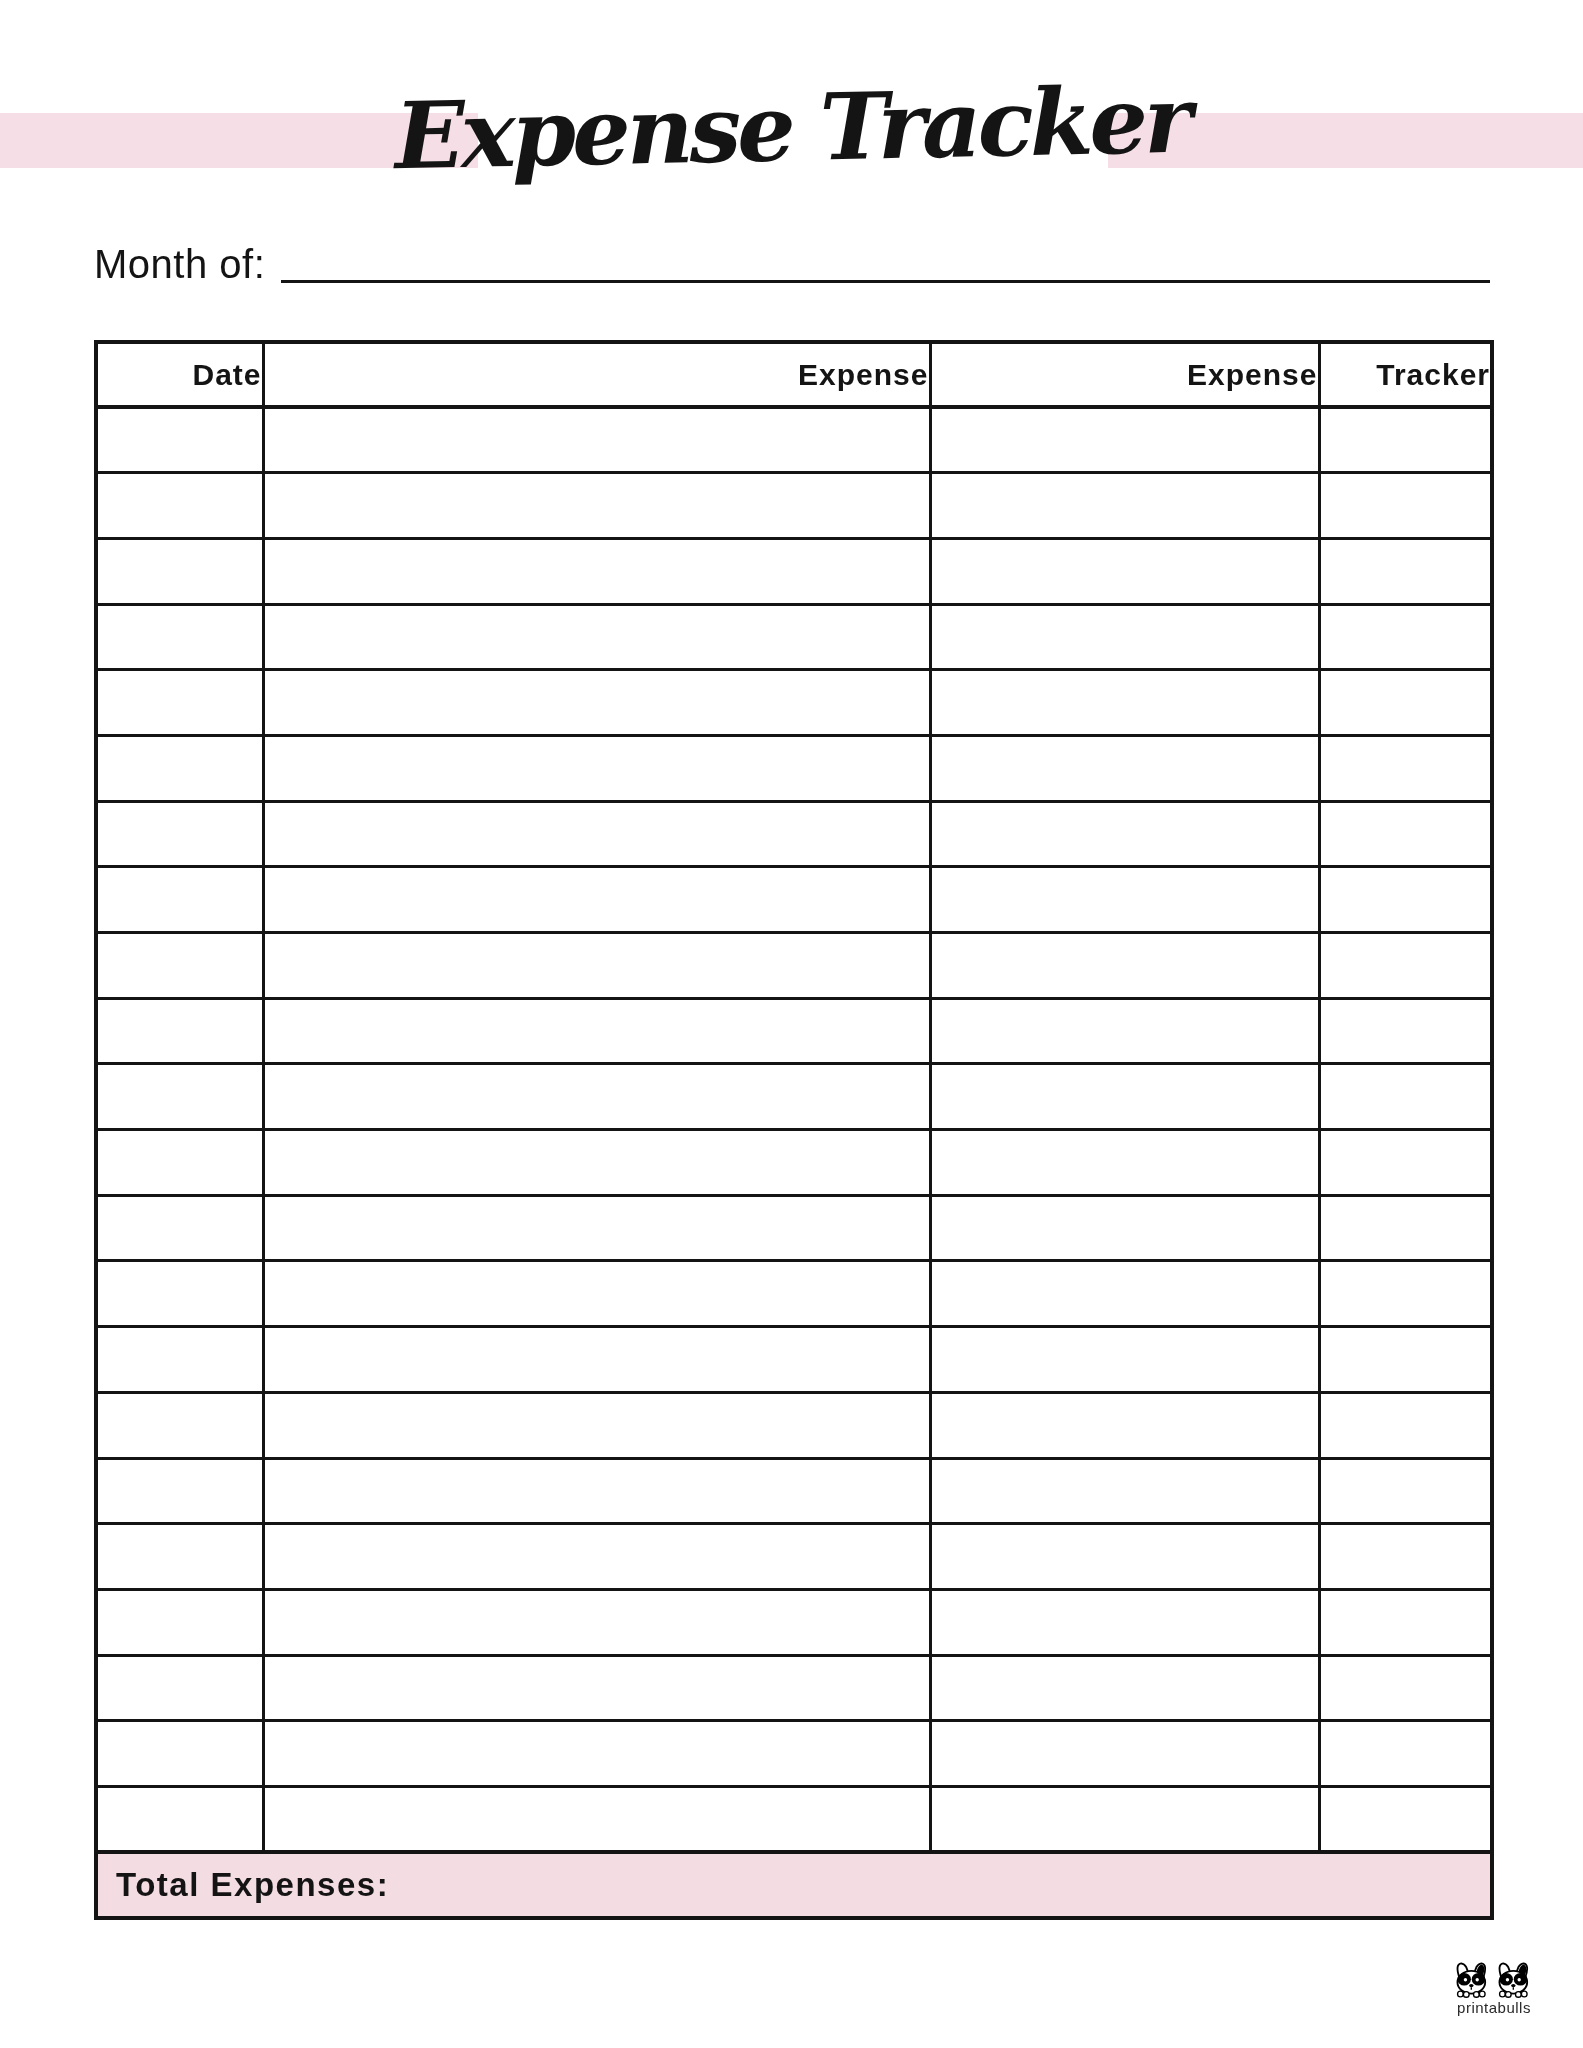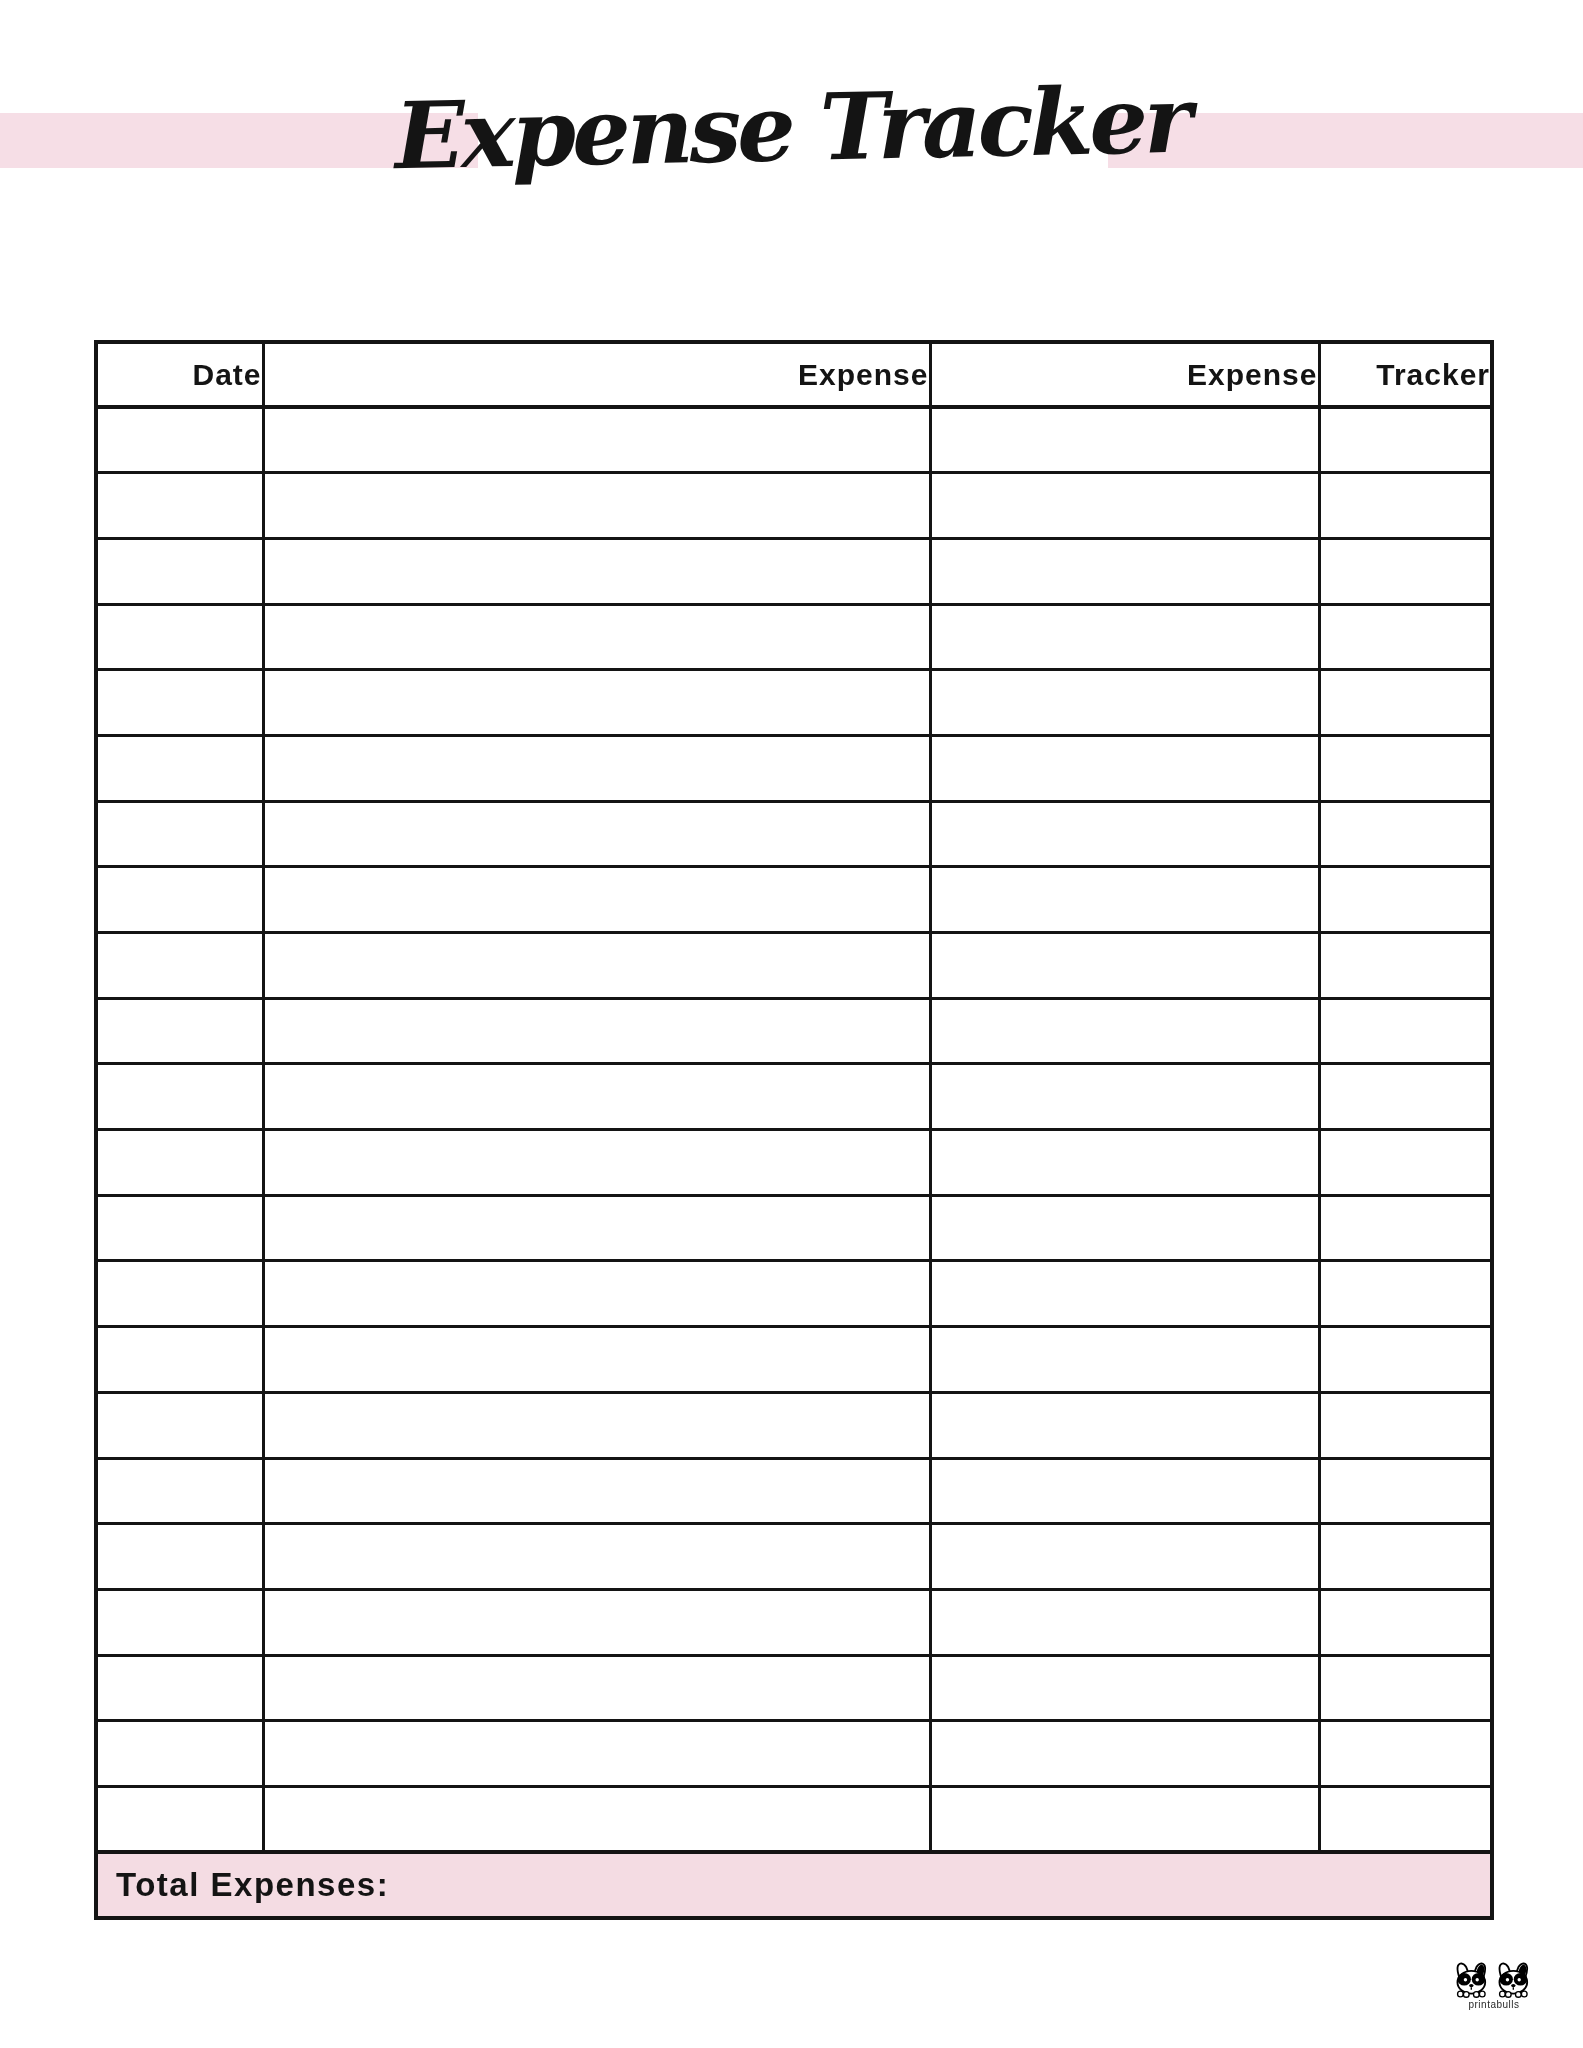--- a/index.html
+++ b/index.html
@@ -93,37 +93,41 @@
     color:var(--ink);
   }
   
   .logo{
     position:absolute;top:1962px;left:1446px;width:96px;
     text-align:center;
   }
   .logo svg{display:block;margin:0 auto;}
   .logo-text{
     margin-top:-1px;
-    font-size:10px;
+    font-size:15px;
     letter-spacing:0.5px;
     color:#2a2a2a;
     font-weight:400;
   }
 </style>
 </head>
 <body>
 
 <div class="page">
 
   <div class="accent-bar">
     <div class="accent-gap"></div>
   </div>
 
   <h1 class="title">Expense Tracker</h1>
 
+  <div class="month-row">
+    <span class="month-label">Month of:</span>
+    <span class="month-line"></span>
+  </div>
 
   <table class="expense-table">
     <colgroup>
       <col style="width:167px">
       <col style="width:667px">
       <col style="width:389px">
       <col style="width:173px">
     </colgroup>
     <thead>
       <tr>

